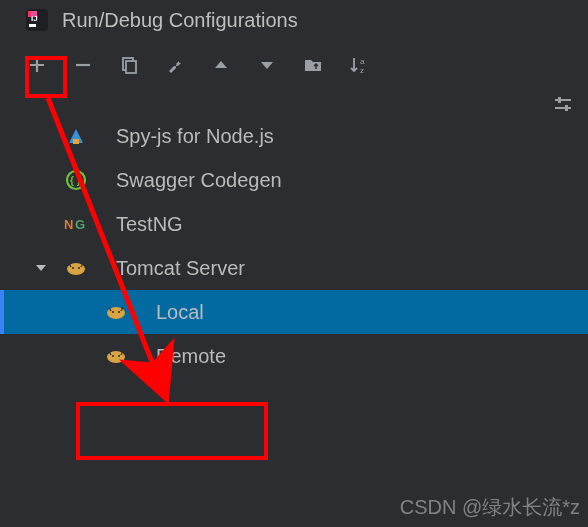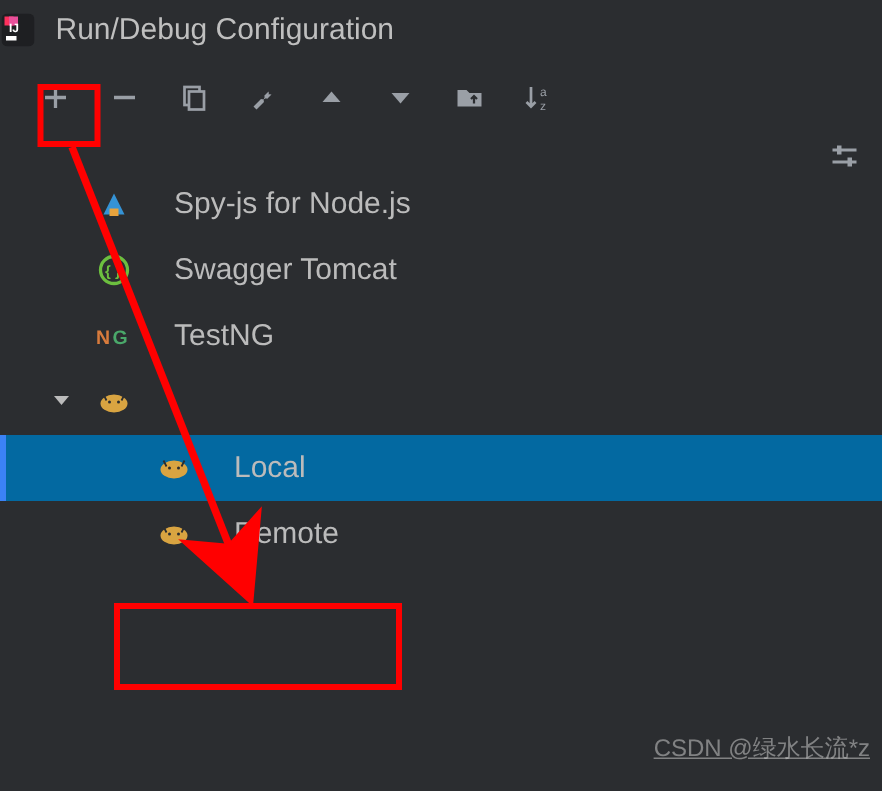--- a/index.html
+++ b/index.html
@@ -8,21 +8,21 @@
     font-family: "Segoe UI", Arial, sans-serif;
     width: 588px;
     height: 527px;
     overflow: hidden;
     position: relative;
     color: #bbbbbb;
   }
   .titlebar {
     display: flex;
     align-items: center;
-    padding: 8px 1px;
+    padding: 8px 26px;
     height: 40px;
   }
   .ij-icon {
     width: 22px; height: 22px;
     margin-right: 14px;
     display: flex; align-items: center; justify-content: center;
   }
   .title-text {
     font-size: 20px;
     color: #bfbfbf;
@@ -111,40 +111,39 @@
   .arrow-svg {
     position: absolute;
     left: 0; top: 0;
     width: 588px; height: 527px;
     pointer-events: none;
     z-index: 4;
   }
   .watermark {
     position: absolute;
     right: 8px;
-    bottom: 17px;
-    font-size: 16px;
+    bottom: 6px;
+    font-size: 20px;
     color: rgba(200,200,200,0.55);
-    text-decoration: underline;
   }
 </style>
 </head>
 <body>
 
 <div class="titlebar">
   <span class="ij-icon">
     <svg width="22" height="22" viewBox="0 0 22 22">
       <rect x="0" y="0" width="22" height="22" rx="4" fill="#1e1f22"></rect>
       <rect x="2" y="2" width="6" height="6" fill="#fe315d"></rect>
       <rect x="2" y="2" width="6" height="6" fill="#e84f9a" transform="translate(3,0)"></rect>
       <rect x="3" y="15" width="7" height="3" fill="#ffffff"></rect>
       <text x="5" y="12" fill="#fff" font-size="8" font-family="Arial" font-weight="bold">IJ</text>
     </svg>
   </span>
-  <span class="title-text">Run/Debug Configuration</span>
+  <span class="title-text">Run/Debug Configurations</span>
 </div>
 
 <div class="toolbar">
   <span class="tb-btn">
     <svg width="20" height="20" viewBox="0 0 20 20">
         <path d="M10 3v14M3 10h14" stroke="#9a9fa6" stroke-width="2.2"></path>
       </svg>
   </span>
   <span class="tb-btn">
     <svg width="20" height="20" viewBox="0 0 20 20">
@@ -211,21 +210,21 @@
     <span>Spy-js for Node.js</span>
   </div>
 
   <div class="config-item">
     <span class="cfg-icon">
       <svg width="22" height="22" viewBox="0 0 22 22">
         <circle cx="11" cy="11" r="9" fill="none" stroke="#6cbf3f" stroke-width="2.2"></circle>
         <text x="5" y="15" font-size="10" fill="#6cbf3f" font-weight="bold">{ }</text>
       </svg>
     </span>
-    <span>Swagger Tomcat</span>
+    <span>Swagger Codegen</span>
   </div>
 
   <div class="config-item">
     <span class="cfg-icon">
       <svg width="24" height="16" viewBox="0 0 24 16">
         <text x="0" y="13" font-size="13" font-weight="bold" fill="#d87b3c">N</text>
         <text x="11" y="13" font-size="13" font-weight="bold" fill="#4aa86a">G</text>
       </svg>
     </span>
     <span>TestNG</span>
@@ -238,20 +237,21 @@
         </svg>
     </span>
     <span class="cfg-icon">
       <svg width="22" height="18" viewBox="0 0 22 18">
         <ellipse cx="11" cy="10" rx="9" ry="6" fill="#d9a441"></ellipse>
         <path d="M4 4l2 4M18 4l-2 4" stroke="#2b2d30" stroke-width="1.2"></path>
         <circle cx="8" cy="9" r="1" fill="#2b2d30"></circle>
           <circle cx="14" cy="9" r="1" fill="#2b2d30"></circle>
       </svg>
     </span>
+    <span>Tomcat Server</span>
   </div>
 
   <div class="config-item sub selected">
     <div class="sel-bar"></div>
     <span class="cfg-icon">
       <svg width="22" height="18" viewBox="0 0 22 18">
         <ellipse cx="11" cy="10" rx="9" ry="6" fill="#d9a441"></ellipse>
         <path d="M4 4l2 4M18 4l-2 4" stroke="#2b2d30" stroke-width="1.2"></path>
         <circle cx="8" cy="9" r="1" fill="#2b2d30"></circle>
           <circle cx="14" cy="9" r="1" fill="#2b2d30"></circle>

